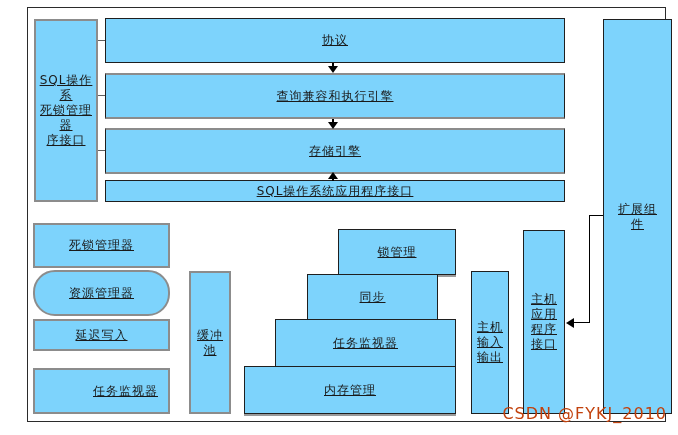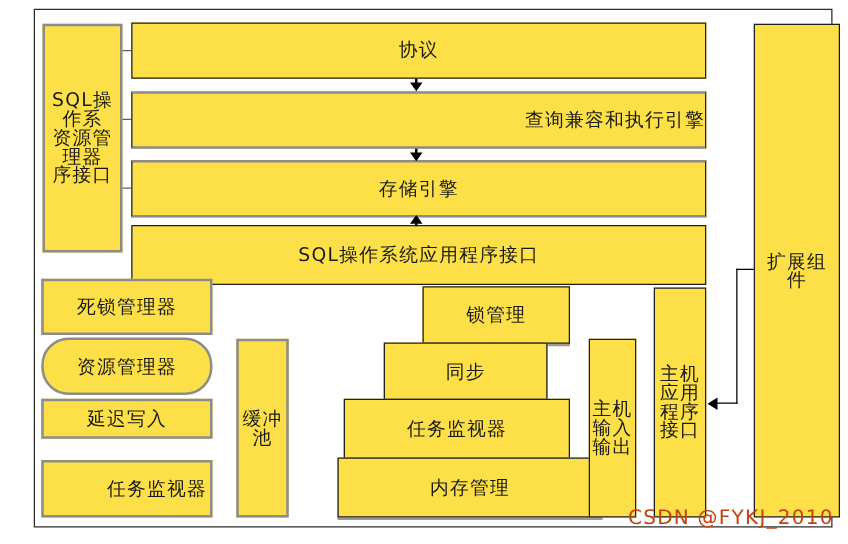--- a/index.html
+++ b/index.html
@@ -5,24 +5,24 @@
   html,body{margin:0;padding:0;background:#ffffff;}
   .canvas{
     position:relative;width:678px;height:435px;background:#ffffff;
     font-family:"DejaVu Sans",sans-serif;color:#1a1a1a;overflow:hidden;
   }
   .outer{
     position:absolute;left:27px;top:7px;width:639px;height:415px;
     border:1px solid #2b2b2b;box-sizing:border-box;background:#ffffff;
   }
   .box{
-    position:absolute;box-sizing:border-box;background:#fde047;
+    position:absolute;box-sizing:border-box;background:#7dd3fc;
     display:flex;align-items:center;justify-content:center;
-    font-size:15px;line-height:15px;letter-spacing:1px;text-align:center;
-    white-space:pre-line;z-index:2;
+    font-size:12px;line-height:15px;letter-spacing:1px;text-align:center;
+    white-space:pre-line;z-index:2;text-decoration:underline;
   }
   .plain{border:1px solid #1f1f1f;}
   .gray{border:2px solid #8c8c8c;}
   .hstripe{
     border-left:1px solid #1f1f1f;border-right:1px solid #1f1f1f;
     border-top:2px solid #8c8c8c;border-bottom:2px solid #8c8c8c;
   }
   .pyr{border:1px solid #1f1f1f;box-shadow:0 2px 0 #9a9a9a;}
   .stub{position:absolute;height:1px;background:#606060;z-index:1;}
   .vline{position:absolute;width:1px;background:#000;z-index:3;}
@@ -51,38 +51,38 @@
 </style>
 </head>
 <body>
 
 <div class="canvas">
 
   <div class="outer"></div>
 
   <div class="box gray" style="left:34px;top:19px;width:64px;height:183px;">
     <span>SQL操作系
-资源管理器
+死锁管理器
 序接口</span>
   </div>
 
   <div class="stub" style="left:97px;top:40px;width:9px;"></div>
   <div class="stub" style="left:97px;top:95px;width:9px;"></div>
   <div class="stub" style="left:97px;top:150px;width:9px;"></div>
 
   <div class="box plain" style="left:105px;top:18px;width:460px;height:45px;">
     <span>协议</span>
   </div>
-  <div class="box hstripe" style="left:105px;top:73px;width:460px;height:46px;justify-content:flex-end;">
+  <div class="box hstripe" style="left:105px;top:73px;width:460px;height:46px;">
     <span>查询兼容和执行引擎</span>
   </div>
   <div class="box hstripe" style="left:105px;top:128px;width:460px;height:46px;">
     <span>存储引擎</span>
   </div>
-  <div class="box plain" style="left:105px;top:180px;width:460px;height:48px;">
+  <div class="box plain" style="left:105px;top:180px;width:460px;height:22px;">
     <span>SQL操作系统应用程序接口</span>
   </div>
 
   <div class="stem" style="left:332px;top:63px;height:4px;"></div>
   <div class="tri-down" style="left:328px;top:66px;"></div>
 
   <div class="stem" style="left:332px;top:119px;height:4px;"></div>
   <div class="tri-down" style="left:328px;top:122px;"></div>
 
   <div class="tri-up" style="left:328px;top:172px;"></div>
@@ -118,21 +118,21 @@
 
   <div class="box pyr" style="left:338px;top:229px;width:118px;height:46px;">
     <span>锁管理</span>
   </div>
   <div class="box pyr" style="left:307px;top:274px;width:131px;height:46px;">
     <span>同步</span>
   </div>
   <div class="box pyr" style="left:275px;top:319px;width:181px;height:48px;">
     <span>任务监视器</span>
   </div>
-  <div class="box pyr" style="left:244px;top:366px;width:212px;height:48px;margin-left:26px;">
+  <div class="box pyr" style="left:244px;top:366px;width:212px;height:48px;">
     <span>内存管理</span>
   </div>
 
   <div class="box plain" style="left:471px;top:271px;width:38px;height:143px;">
     <span>主机
 输入
 输出</span>
   </div>
 
   <div class="box plain" style="left:523px;top:230px;width:42px;height:184px;">

